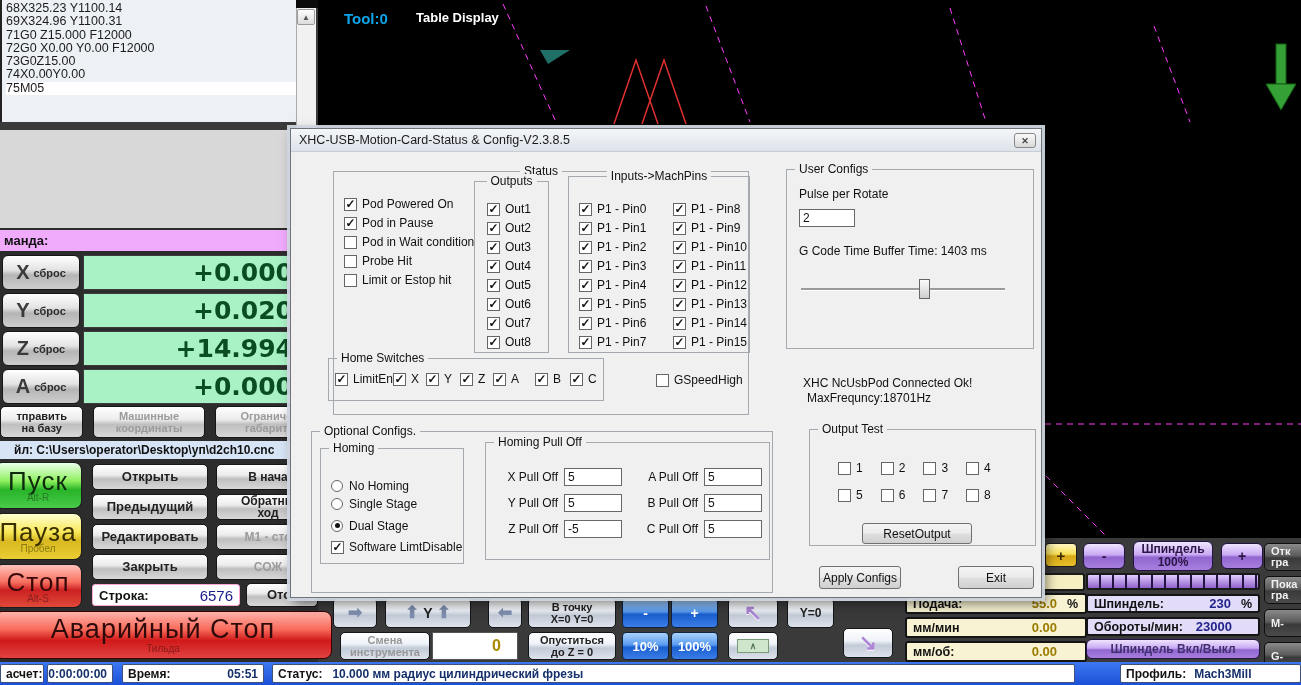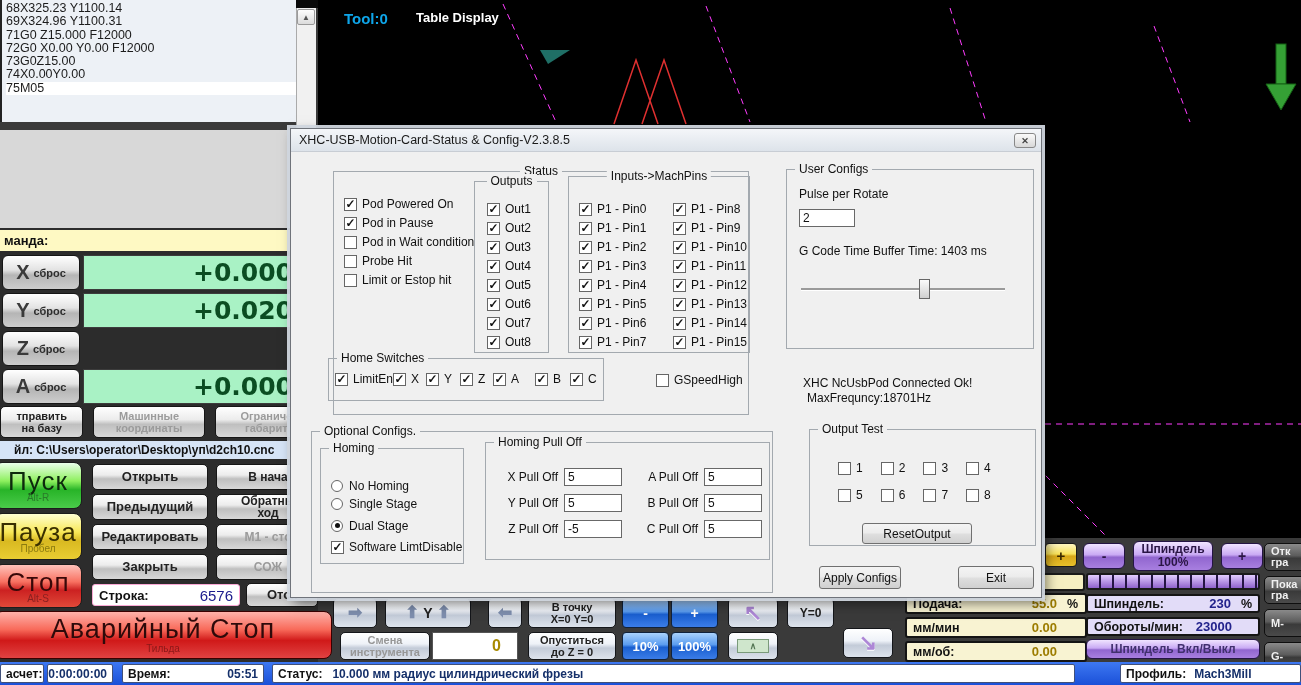--- a/index.html
+++ b/index.html
@@ -9,21 +9,21 @@
 
   
   #top-strip{left:0;top:0;width:318px;height:8px;background:#0a0a0a}
   #gcode-box{left:0;top:8;width:296px;height:122px;background:#edf1f6;border-left:2px solid #222;box-sizing:border-box;overflow:hidden;padding:2px 0 0 4px}
   .gline{font-size:12.5px;line-height:13.3px;color:#1c1c1c;white-space:nowrap}
   .gline:last-child{background:#fff}
   #gcode-scroll{left:296px;top:8px;width:20px;height:122px;background:#f1f1f1;border-left:1px solid #aaa;box-sizing:border-box}
   #scroll-up{left:297px;top:9px;width:18px;height:16px;background:linear-gradient(#fdfdfd,#dcdcdc);border:1px solid #9a9a9a;border-radius:2px;font-size:8px;color:#555;display:flex;align-items:center;justify-content:center;box-sizing:border-box}
   #gray-under{left:0;top:130px;width:318px;height:98px;background:#d8d8d8}
   #left-panel{left:0;top:228px;width:318px;height:434px;background:#2c2c2c}
-  #cmd-bar{left:0;top:230px;width:318px;height:21px;background:#fef9c3;font-size:13px;font-weight:bold;color:#111;display:flex;align-items:center;padding-left:4px;box-sizing:border-box}
+  #cmd-bar{left:0;top:230px;width:318px;height:21px;background:#f0abfc;font-size:13px;font-weight:bold;color:#111;display:flex;align-items:center;padding-left:4px;box-sizing:border-box}
   #dro-col{left:2px;top:255px;width:316px}
   .drorow{display:flex;height:35px;margin-bottom:3px}
   .drobtn{width:78px;height:35px;background:linear-gradient(#ffffff,#e3e3e3 42%,#b5b5b5 58%,#cdcdcd);border:1px solid #161616;border-radius:6px;display:flex;align-items:center;justify-content:center;gap:4px;box-sizing:border-box}
   .droax{font-size:20px;color:#3a3a3a;font-weight:bold}
   .drosm{font-size:11px;font-weight:bold;color:#2e2e2e}
   .drodisp{flex:1;margin-left:3px;background:#a9f2c5;border:1px solid #3c3c3c;color:#0b4d22;
            font-family:"DejaVu Sans",sans-serif;font-weight:bold;font-size:25px;display:flex;align-items:center;justify-content:flex-end;padding-right:24px;box-sizing:border-box}
   .btn3d{background:linear-gradient(#ffffff,#ececec 42%,#bfbfbf 58%,#d8d8d8);border:1px solid #161616;border-radius:5px;
          font-size:13px;font-weight:bold;color:#222;display:flex;align-items:center;justify-content:center;text-align:center;
          white-space:pre-line;line-height:12px;box-sizing:border-box}
@@ -190,20 +190,21 @@
         <span class="droax">Y</span>
         <span class="drosm">сброс</span>
       </div>
       <div class="drodisp">+0.020</div>
     </div>
     <div class="drorow">
       <div class="drobtn">
         <span class="droax">Z</span>
         <span class="drosm">сброс</span>
       </div>
+      <div class="drodisp">+14.994</div>
     </div>
     <div class="drorow">
       <div class="drobtn">
         <span class="droax">A</span>
         <span class="drosm">сброс</span>
       </div>
       <div class="drodisp">+0.000</div>
     </div>
   </div>
 

